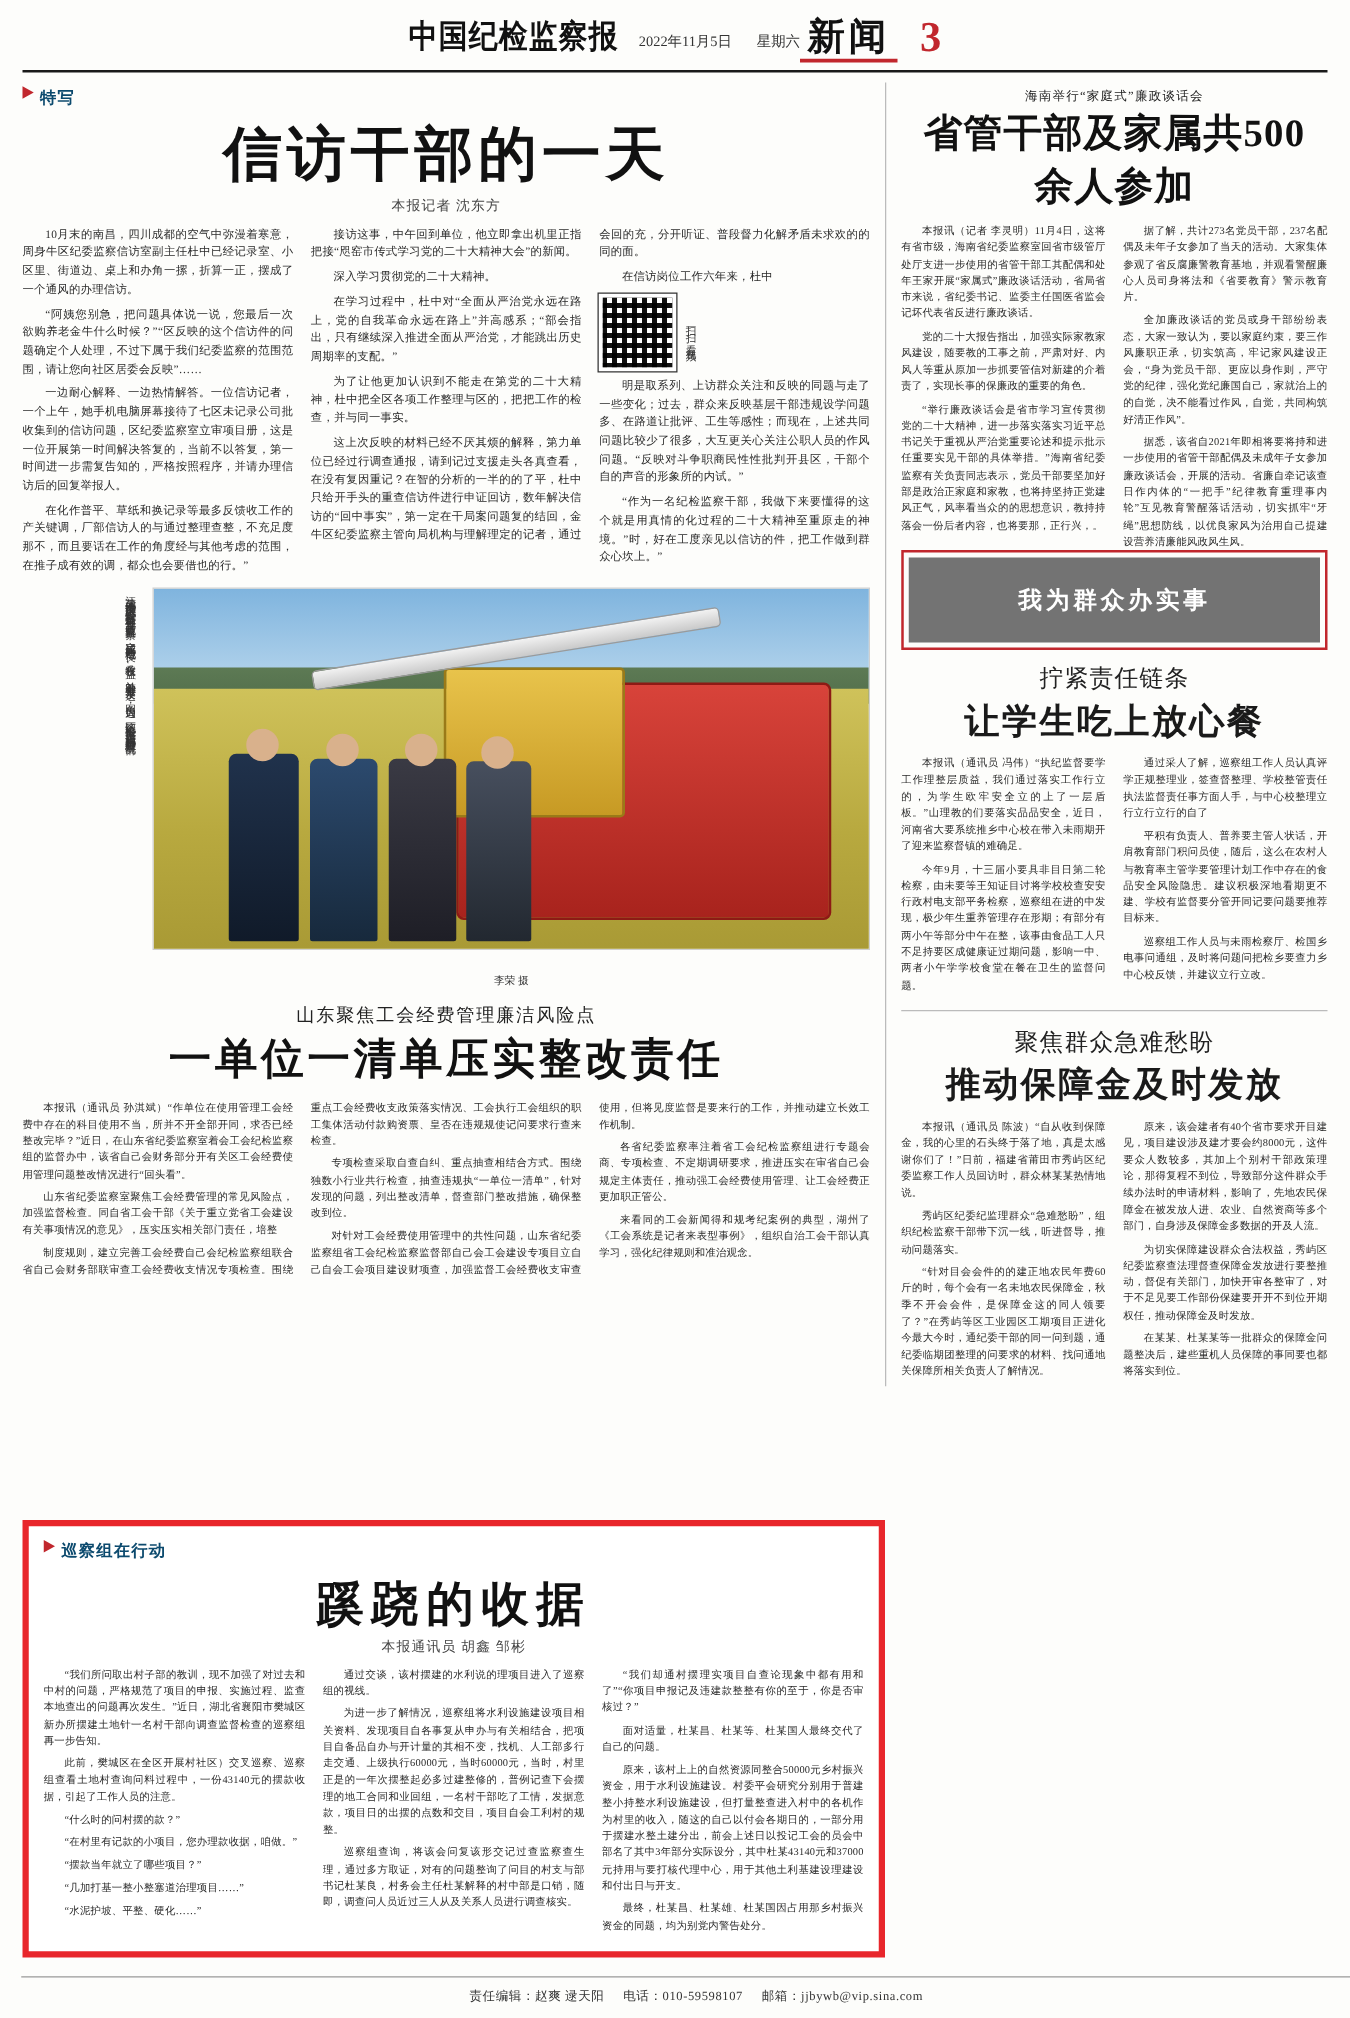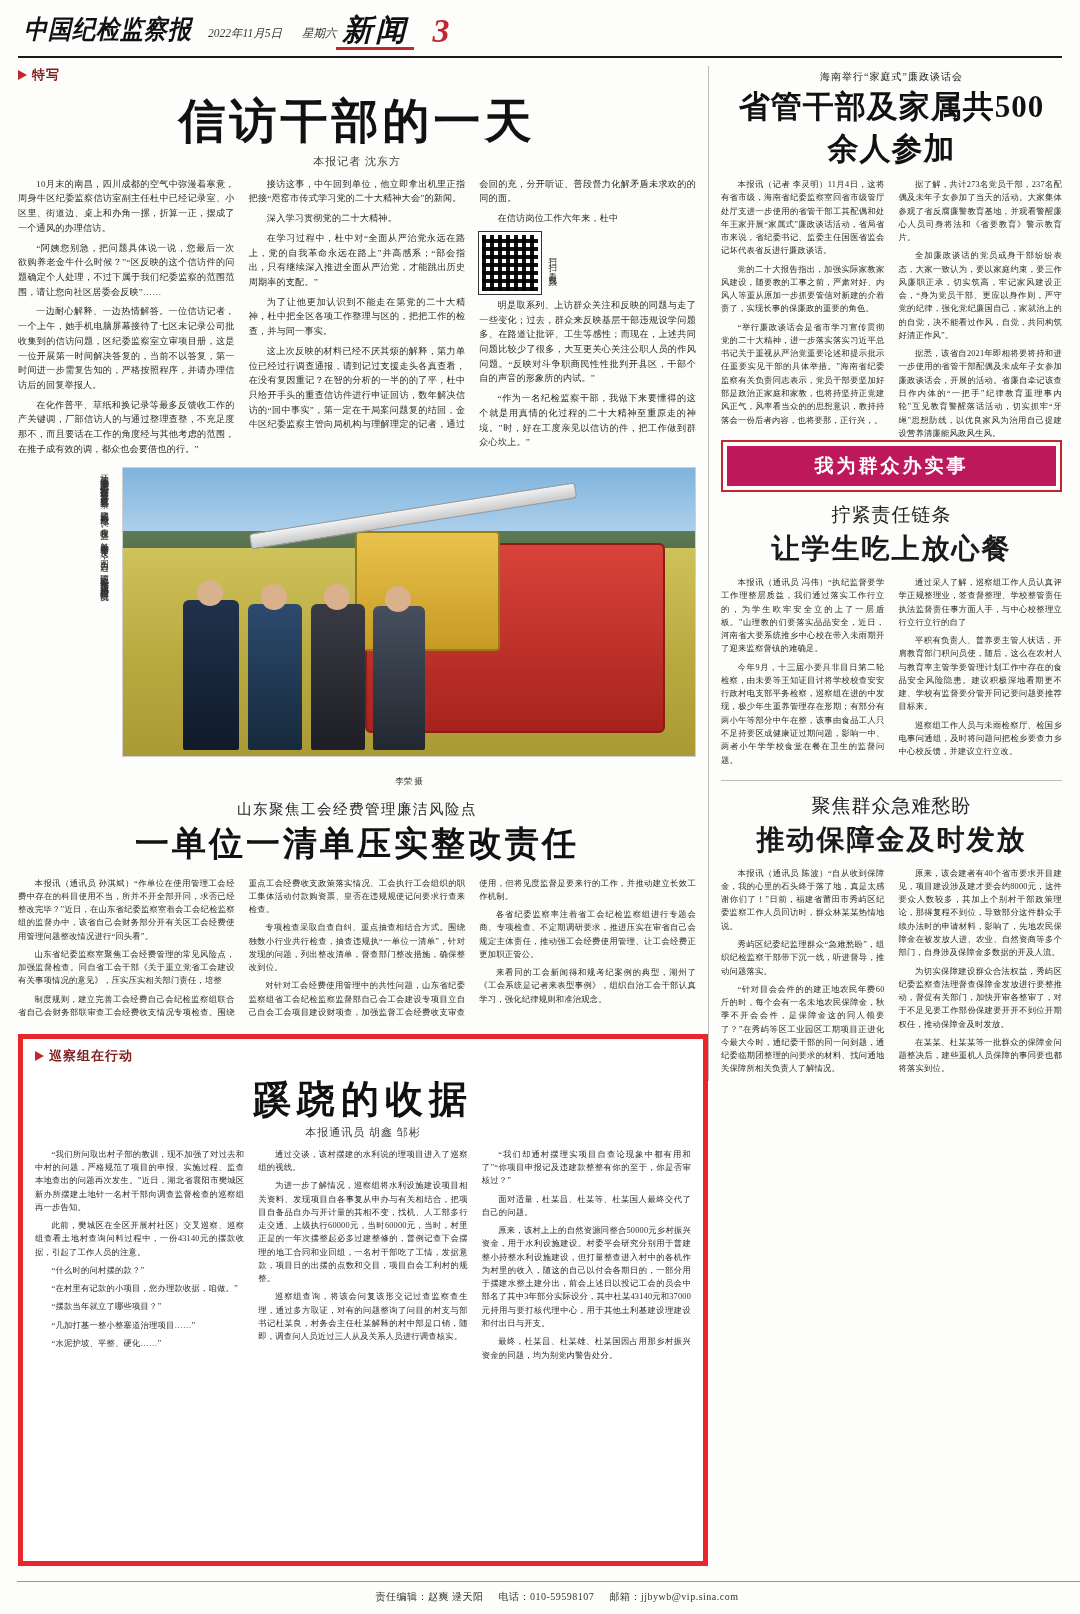--- a/index.html
+++ b/index.html
@@ -9,25 +9,24 @@
     background:#fdfdfb;
     font-family:"Liberation Serif", serif;
     color:#1a1a1a;
     position:relative;
     overflow:hidden;
   }
   .page { position:relative; width:1080px; height:1614px; padding:0 18px; }
 
   
   .masthead {
-    display:flex; align-items:flex-start; justify-content:flex-start;
+    display:flex; align-items:flex-start; justify-content:center;
     padding:14px 6px 6px 6px;
     border-bottom:2px solid #1a1a1a;
     position:relative;
-    font-style:italic;
   }
   .mast-left { display:flex; align-items:center; gap:16px; }
   .mast-logo {
     font-size:23px; font-weight:bold; letter-spacing:1px;
     font-family:"Liberation Serif", serif; color:#111;
     transform:scaleY(1.12);
   }
   .mast-date { font-size:11.5px; color:#333; display:flex; gap:20px; padding-top:7px;}
   .mast-right { display:flex; align-items:flex-end; gap:18px; }
   .mast-section {
@@ -37,22 +36,22 @@
   }
   .mast-pageno { font-size:34px; color:#c1272d; font-weight:bold; line-height:1; padding-bottom:2px;}
 
   
   .body-wrap { display:flex; gap:0; margin-top:8px; }
   .col-left { width:690px; padding-right:12px; }
   .col-right { width:354px; padding-left:12px; border-left:1px solid #bbb; }
 
   
   .flag {
-    display:inline-flex; align-items:center; gap:5px;
-    font-size:13px; font-weight:bold; color:#7f1d1d;
+    display:inline-flex; align-items:flex-start; gap:5px;
+    font-size:13px; font-weight:bold; color:#0c4a6e;
     letter-spacing:1px; margin-bottom:4px;
   }
   .flag .tri {
     display:inline-block; width:0;height:0;
     border-left:9px solid #c1272d; border-top:5px solid transparent; border-bottom:5px solid transparent;
   }
 
   
   .headline-main {
     text-align:center; font-size:47px; font-weight:bold; letter-spacing:4px;
@@ -125,32 +124,32 @@
     background:
       repeating-linear-gradient(90deg,#111 0 4px,#fff 4px 8px),
       repeating-linear-gradient(0deg,#111 0 4px,#fff 4px 8px);
     background-blend-mode:multiply;
     border:3px solid #fff; outline:1px solid #333;
   }
   .qr-label { writing-mode:vertical-rl; font-size:8.5px; color:#333; letter-spacing:3px;}
 
   
   .redbox {
-    position:absolute; left:18px; bottom:48px; width:690px; height:532px;
+    position:absolute; left:18px; bottom:48px; width:690px; height:350px;
     border:5px solid #e8262b; background:#fff; padding:8px 12px 10px;
   }
   .redbox .headline-main { font-size:38px; letter-spacing:6px; margin:10px 0 4px;}
 
   
   .r-kicker { text-align:center; font-size:10px; letter-spacing:1px; color:#222; margin:4px 0 2px;}
   .r-headline { text-align:center; font-size:31px; font-weight:bold; letter-spacing:1px; margin:2px 12px 8px; color:#111;}
   .banner {
-    background:#be185d; color:#fff; text-align:center;
+    background:#737373; color:#fff; text-align:center;
     font-size:19px; font-weight:bold; letter-spacing:3px;
-    padding:7px 0; margin:14px 0 10px;
+    padding:21px 0; margin:14px 0 10px;
     border:2px solid #fff; outline:2px solid #c1272d;
   }
   .banner-box { border:2px solid #c1272d; padding:4px; }
   .r-sub { text-align:center; font-size:19px; color:#222; letter-spacing:1px; margin:10px 0 2px;}
   .r-big { text-align:center; font-size:28px; font-weight:bold; letter-spacing:2px; margin:2px 0 8px;}
   .rule { border-top:1px solid #bbb; margin:12px 0; }
 
   
   .footer {
     position:absolute; bottom:0; left:17px; width:1080px;

